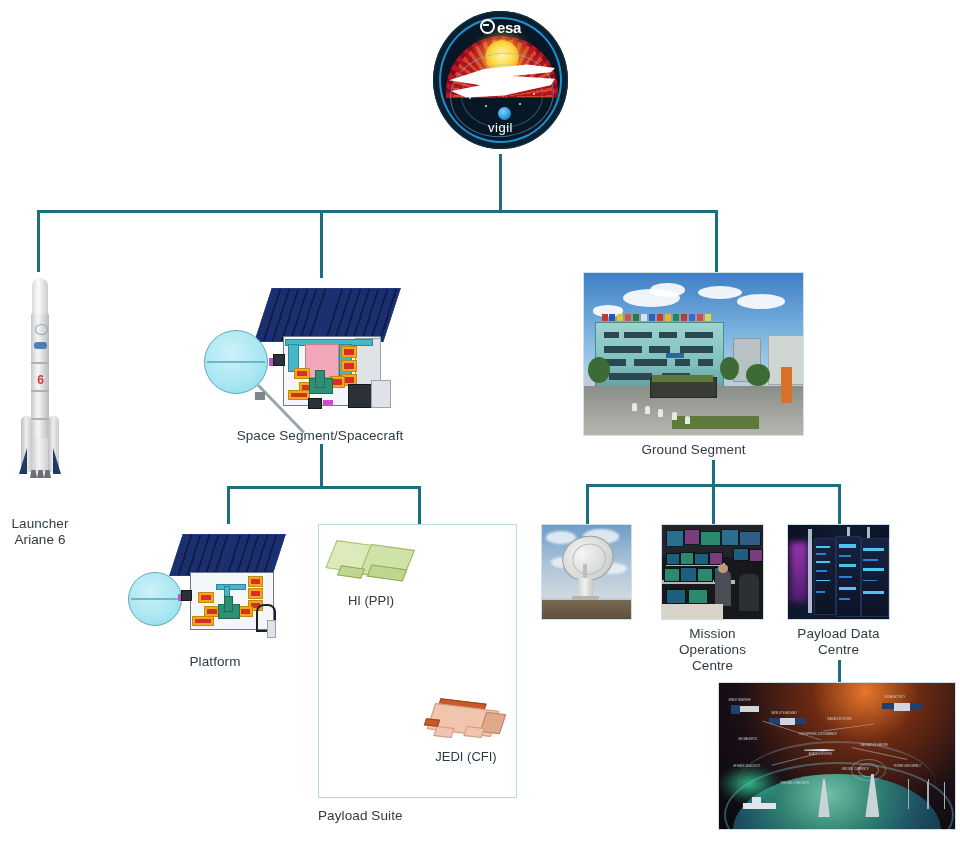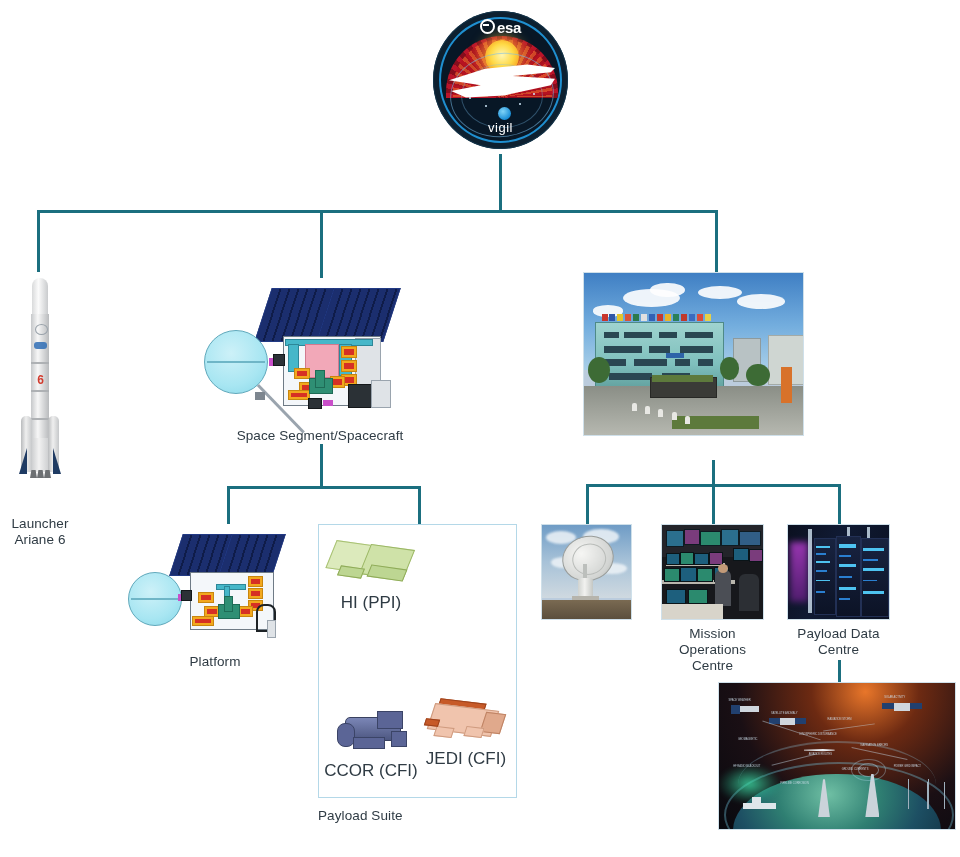--- a/index.html
+++ b/index.html
@@ -168,21 +168,21 @@
   .sp-dark{position:absolute;background:#2b3136;border:1px solid #14181b;}
   .sp-grey{position:absolute;background:#dfe3e7;border:1px solid #9aa4ae;}
   .sp-mag{position:absolute;background:#c94fc9;}
 
   
   .pl-box{
     position:absolute;left:318px;top:524px;width:199px;height:274px;
     border:1.5px solid #b4d8e8;background:#ffffff;box-sizing:border-box;
   }
   .pl-item{position:absolute;text-align:center;}
-  .pl-label{font-size:17px;color:#2f3b44;}
+  .pl-label{font-size:13px;color:#2f3b44;}
   .pl-art{position:relative;margin:0 auto;}
   .hi-lid{position:absolute;background:#dceabc;border:1px solid #a9c274;transform:skew(-22deg,8deg);}
   .hi-body{position:absolute;background:#cfe2a8;border:1px solid #9bb765;transform:skew(-22deg,8deg);}
   .hi-body2{position:absolute;background:#bdd692;border:1px solid #8fab58;transform:skew(-22deg,8deg);}
   .pla-drum{
     position:absolute;background:radial-gradient(ellipse at 50% 30%,#6f8a4b,#46552c 75%);
     border-radius:50% 50% 46% 46%/30% 30% 18% 18%;border:1px solid #394823;
   }
   .pla-cage{position:absolute;border:1.5px solid #58693a;background:transparent;}
   .pla-base{position:absolute;background:#53663a;border:1px solid #33401f;}
@@ -443,20 +443,21 @@
         <div class="esoc-grass" style="left:31%;top:63%;width:28%;height:4%;"></div>
         <div class="esoc-grass" style="left:40%;top:88%;width:40%;height:8%;"></div>
         <div class="esoc-bol" style="left:22%;top:80%;"></div>
         <div class="esoc-bol" style="left:28%;top:82%;"></div>
         <div class="esoc-bol" style="left:34%;top:84%;"></div>
         <div class="esoc-bol" style="left:40%;top:86%;"></div>
         <div class="esoc-bol" style="left:46%;top:88%;"></div>
         <div style="position:absolute;left:90%;top:58%;width:5%;height:22%;background:#d8722a;"></div>
       </div>
     </div>
+    <div class="caption">Ground Segment</div>
   </div>
 
   <div class="node" style="left:120px;top:528px;width:190px;">
     <div class="craft" style="left:0;top:0;width:190px;height:110px;">
       <div class="sp-panel" style="left:56px;top:6px;width:52px;height:40px;"></div>
       <div class="sp-panel" style="left:105px;top:6px;width:52px;height:40px;"></div>
       <div class="sp-bus" style="left:70px;top:44px;width:82px;height:56px;"></div>
       <div class="sp-cyan" style="left:96px;top:56px;width:28px;height:4px;"></div>
       <div class="sp-cyan" style="left:104px;top:58px;width:4px;height:24px;"></div>
       <div class="sp-box" style="left:128px;top:48px;width:13px;height:9px;">
@@ -499,30 +500,20 @@
         <div class="hi-body" style="left:38px;top:10px;width:42px;height:28px;"></div>
         <div class="hi-body2" style="left:42px;top:30px;width:34px;height:10px;"></div>
         <div class="hi-body2" style="left:12px;top:30px;width:22px;height:8px;"></div>
       </div>
       <div class="pl-label">HI (PPI)</div>
     </div>
 
 
 
 
-    <div class="pl-item" style="left:4px;top:182px;width:96px;">
-      <div class="pl-art" style="width:92px;height:54px;">
-        <div class="cc-tube" style="left:20px;top:10px;width:54px;height:22px;"></div>
-        <div class="cc-blk" style="left:52px;top:4px;width:24px;height:16px;"></div>
-        <div class="cc-blk" style="left:12px;top:16px;width:16px;height:22px;border-radius:8px;"></div>
-        <div class="cc-blk" style="left:28px;top:30px;width:30px;height:10px;"></div>
-        <div class="cc-blk" style="left:66px;top:24px;width:14px;height:14px;"></div>
-      </div>
-      <div class="pl-label">CCOR (CFI)</div>
-    </div>
 
     <div class="pl-item" style="left:100px;top:172px;width:94px;">
       <div class="pl-art" style="width:90px;height:52px;">
         <div class="jedi-top" style="left:18px;top:4px;width:44px;height:8px;"></div>
         <div class="jedi-b" style="left:10px;top:10px;width:62px;height:24px;"></div>
         <div class="jedi-d" style="left:62px;top:16px;width:18px;height:18px;"></div>
         <div class="jedi-b" style="left:14px;top:30px;width:16px;height:8px;"></div>
         <div class="jedi-b" style="left:44px;top:30px;width:16px;height:8px;"></div>
         <div class="jedi-top" style="left:4px;top:22px;width:12px;height:5px;"></div>
       </div>

